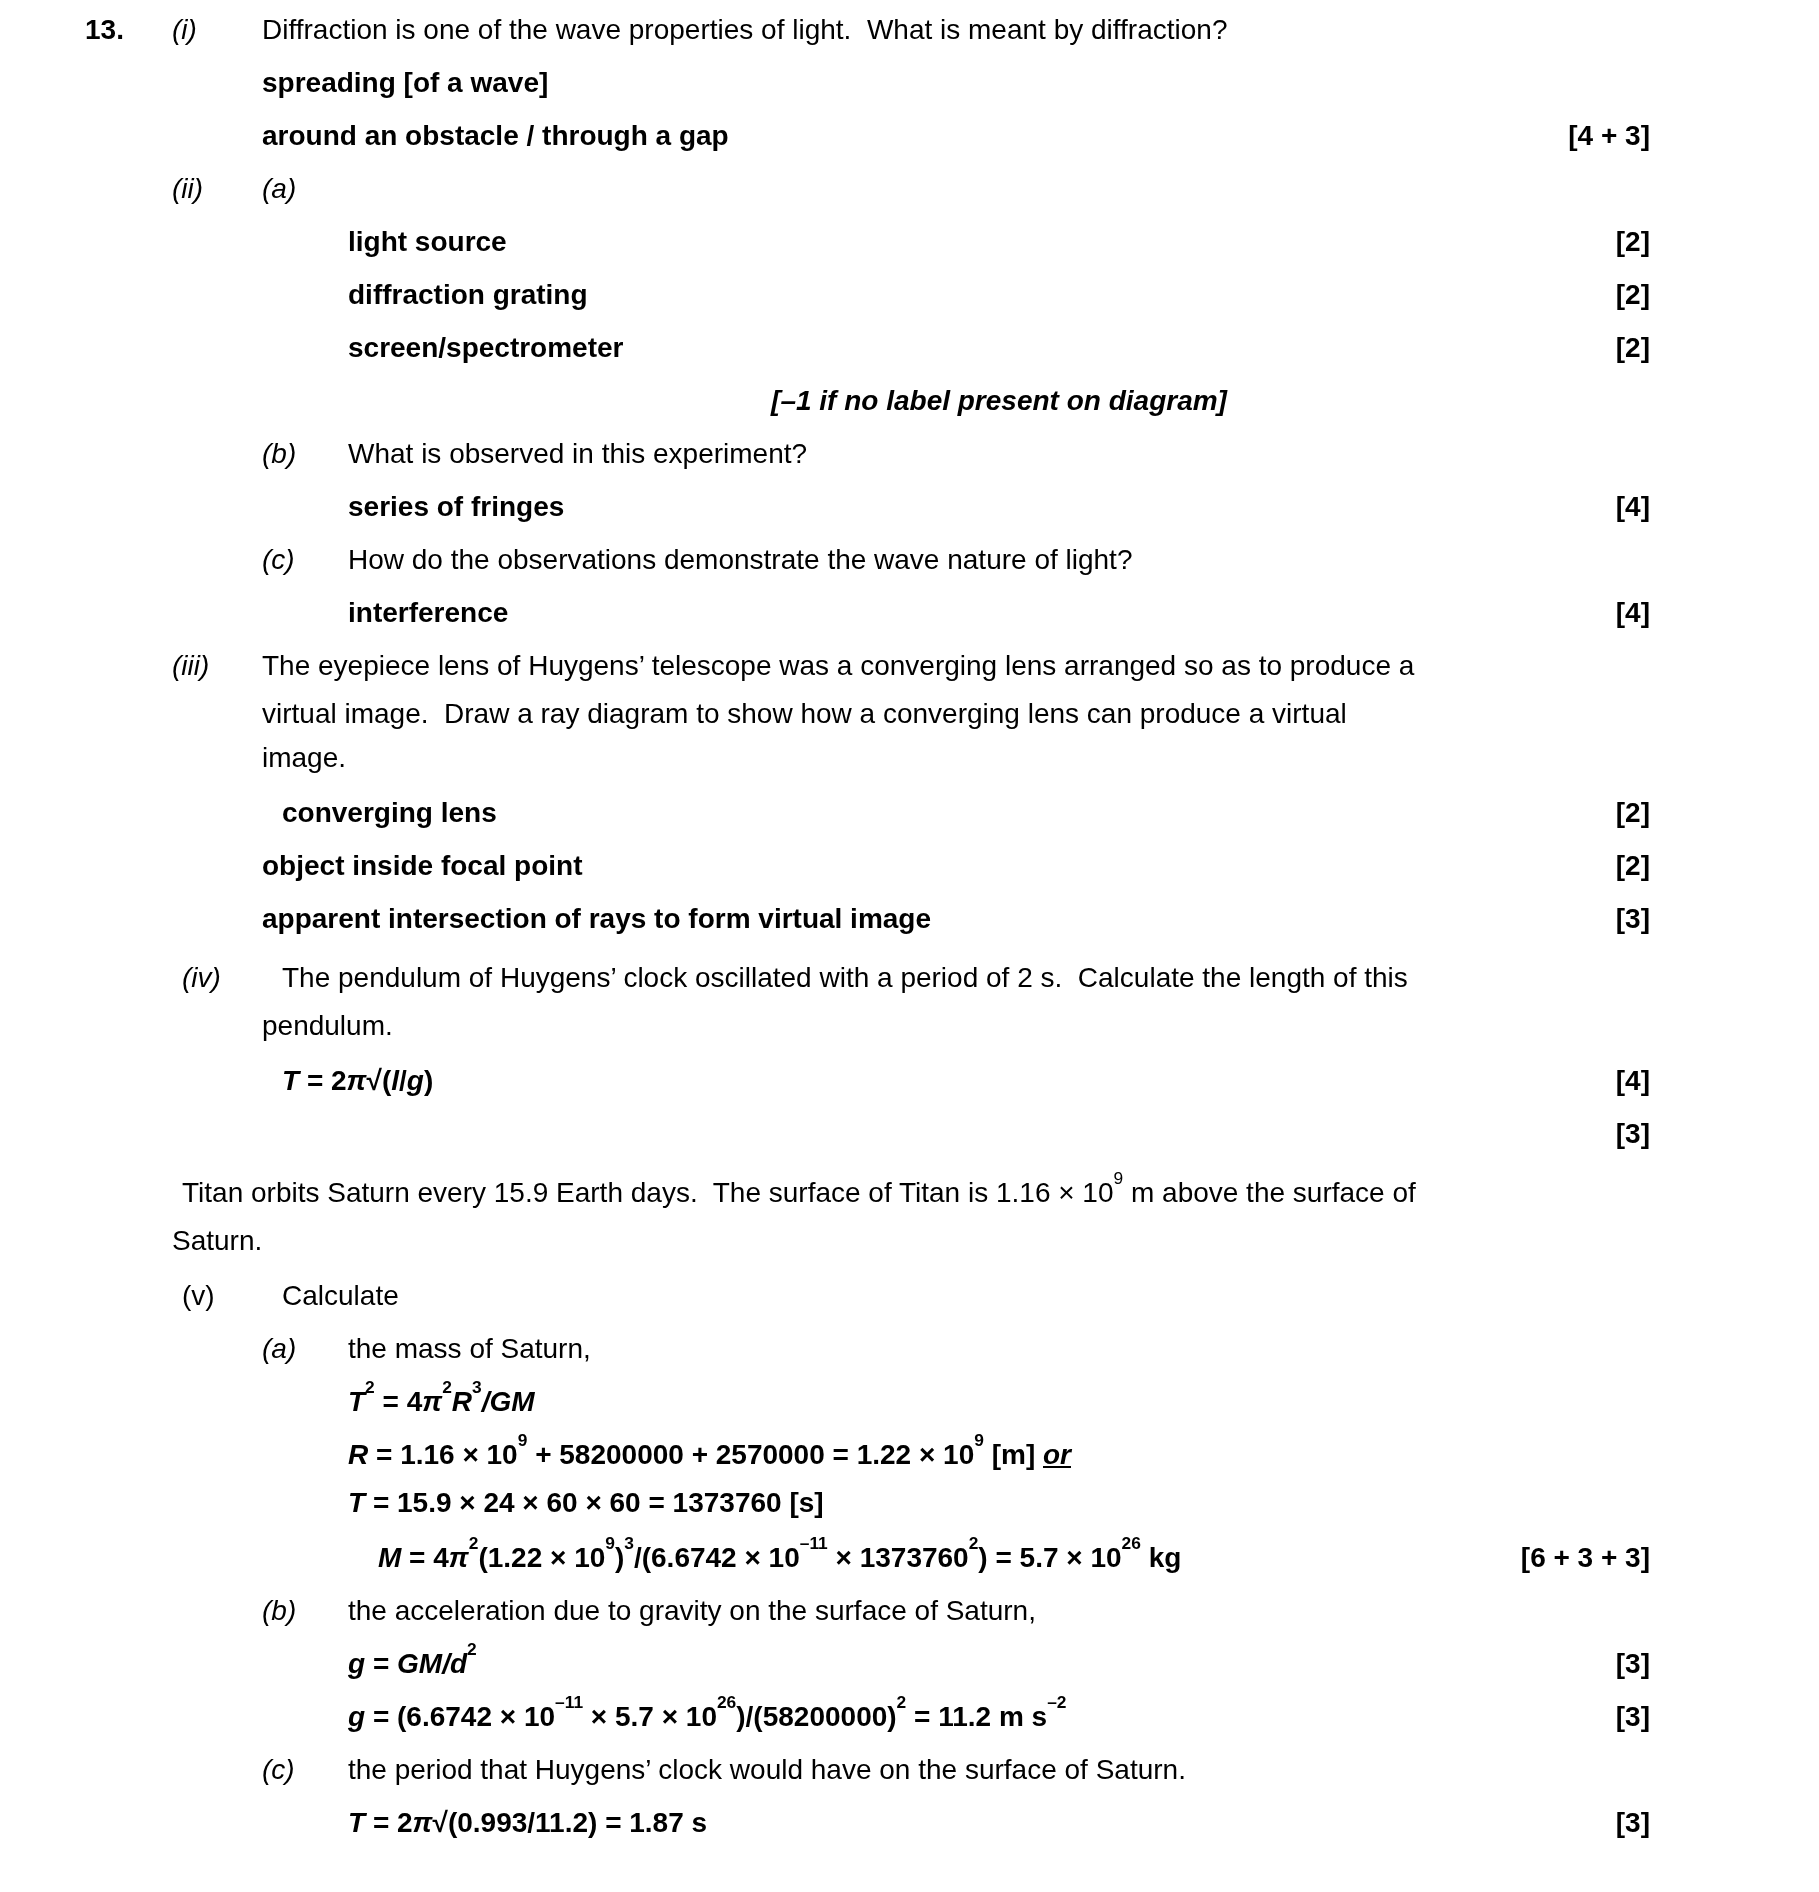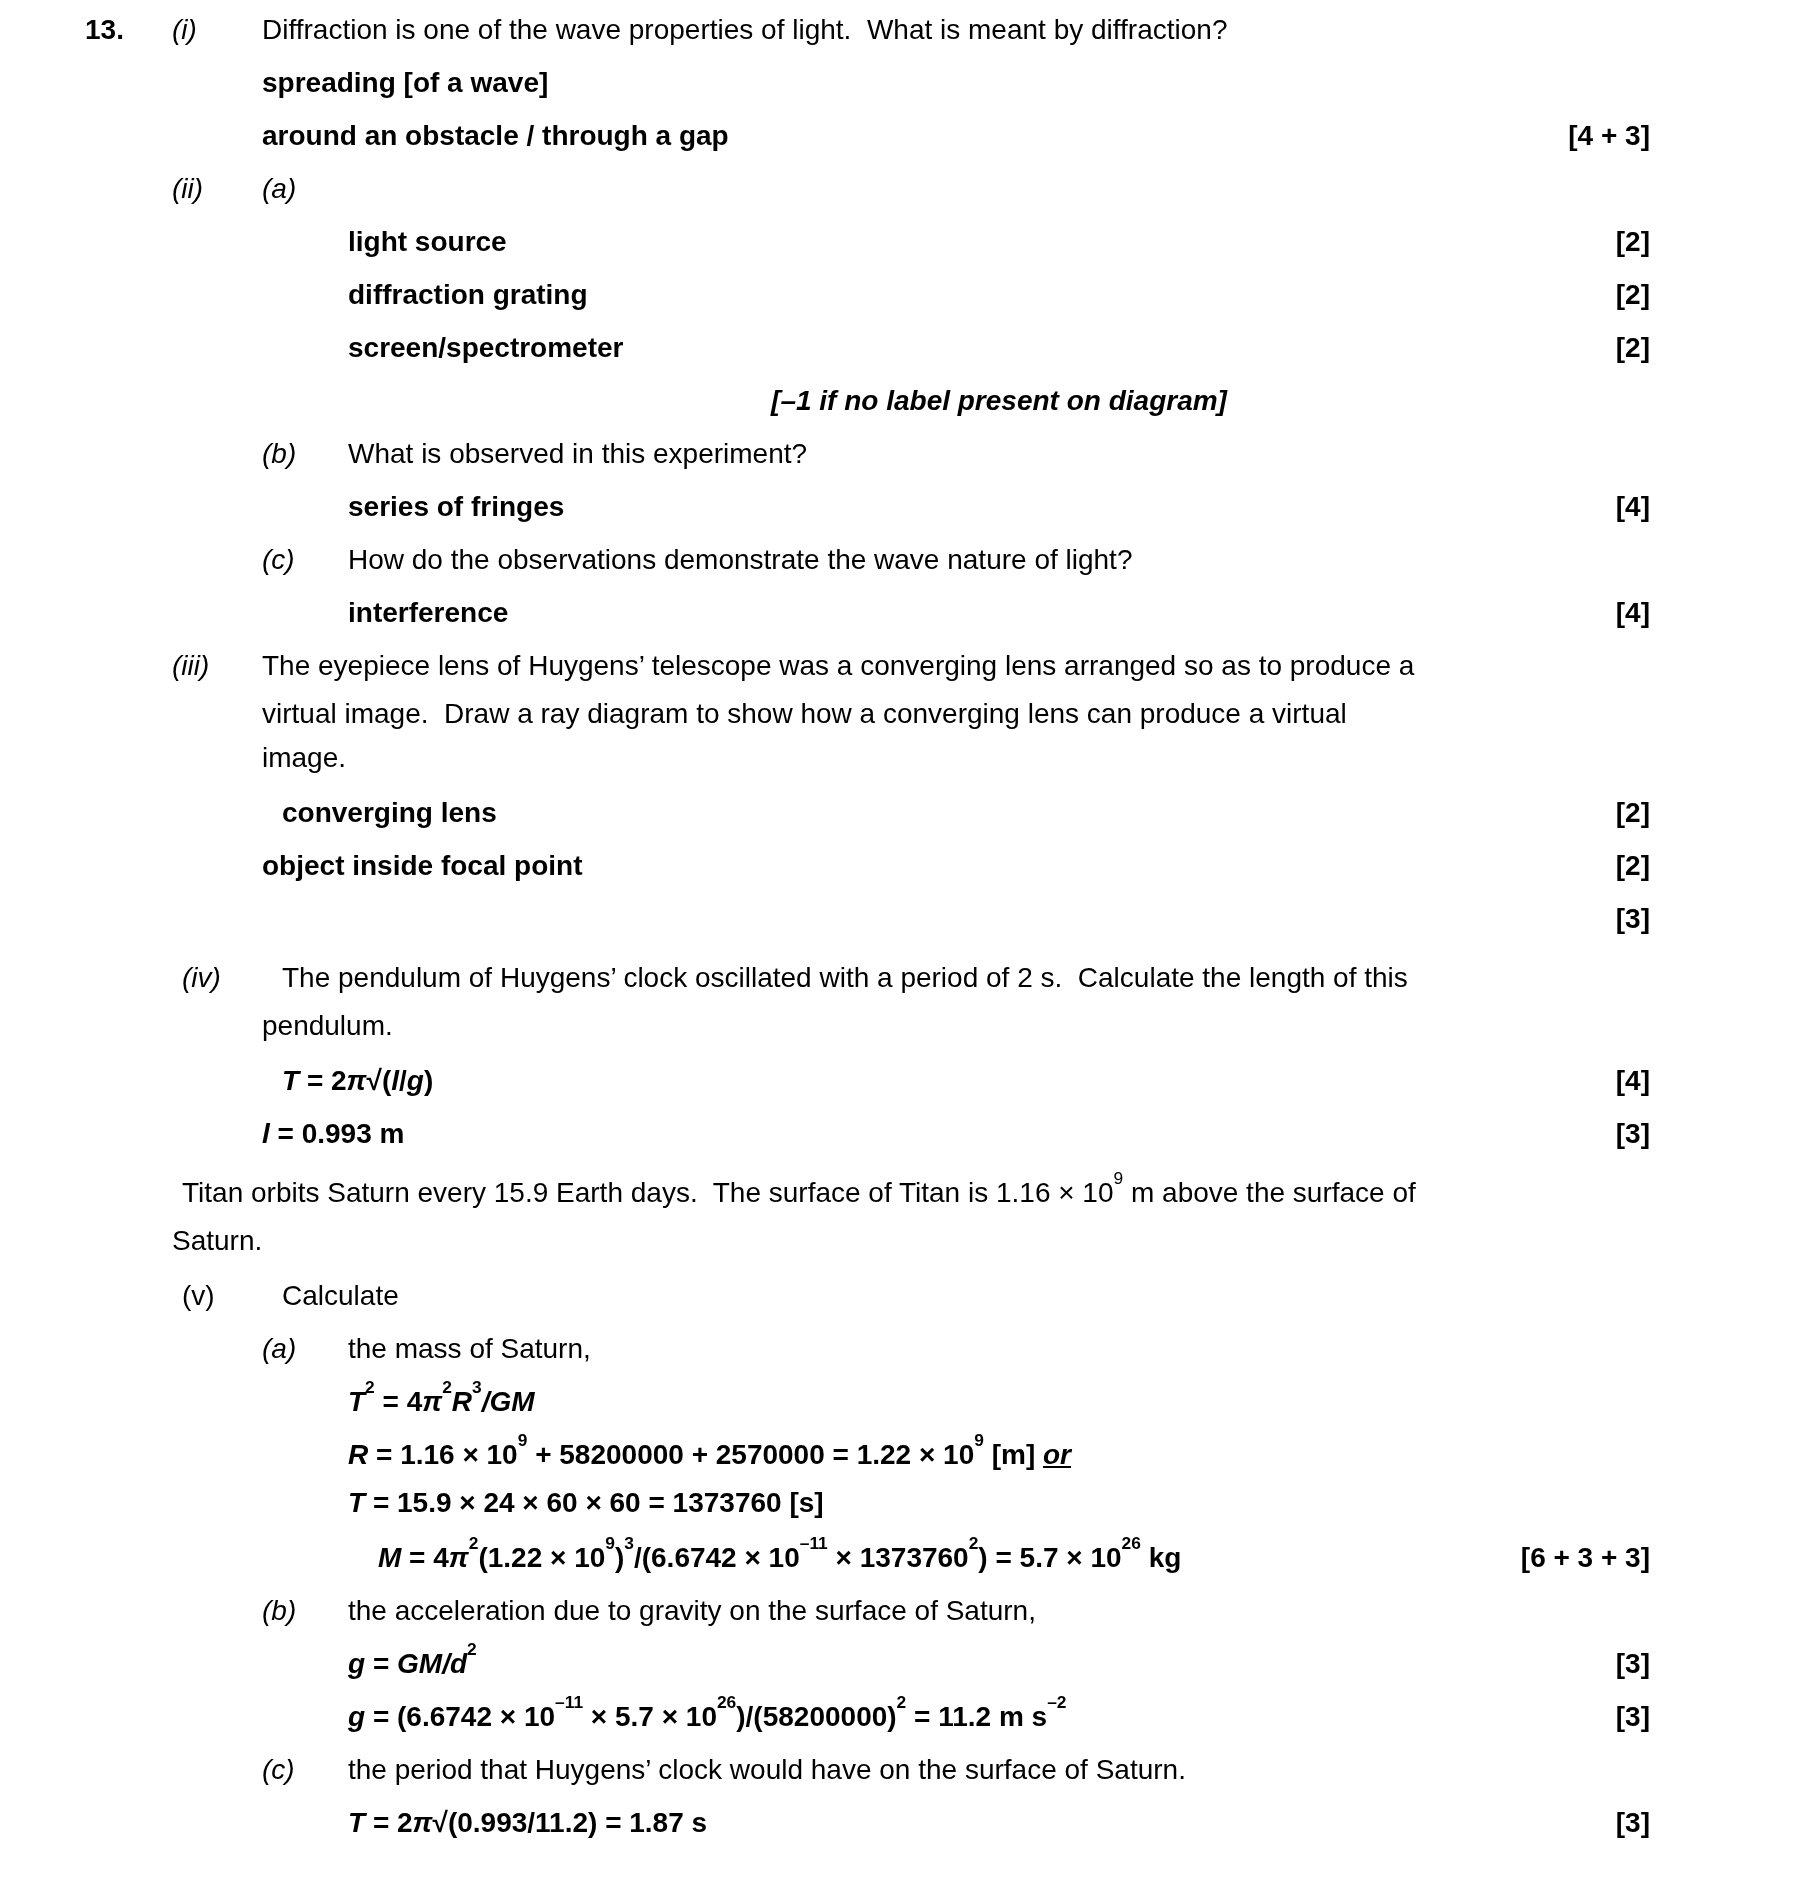--- a/index.html
+++ b/index.html
@@ -51,25 +51,25 @@
       <div class="row alignright"><span class="cA"></span><span class="cB"></span><span class="cC"></span><span class="txt bold"><span class="it">[–1 if no label present on diagram]</span></span></div>
       <div class="row"><span class="cA"></span><span class="cB"></span><span class="cC">(b)</span><span class="txt plain"><span>What is observed in this experiment?</span></span></div>
       <div class="row"><span class="cA"></span><span class="cB"></span><span class="cC"></span><span class="txt bold"><span>series of fringes</span></span><span class="marks">[4]</span></div>
       <div class="row"><span class="cA"></span><span class="cB"></span><span class="cC">(c)</span><span class="txt plain"><span>How do the observations demonstrate the wave nature of light?</span></span></div>
       <div class="row"><span class="cA"></span><span class="cB"></span><span class="cC"></span><span class="txt bold"><span>interference</span></span><span class="marks">[4]</span></div>
       <div class="row"><span class="cA"></span><span class="cB it">(iii)</span><span class="txt plain"><span>The eyepiece lens of Huygens’ telescope was a converging lens arranged so as to produce a</span></span></div>
       <div class="row tight"><span class="cA"></span><span class="cB"></span><span class="txt plain"><span>virtual image.  Draw a ray diagram to show how a converging lens can produce a virtual</span></span></div>
       <div class="row tight"><span class="cA"></span><span class="cB"></span><span class="txt plain"><span>image.</span></span></div>
       <div class="row gap"><span class="cA"></span><span class="cB"></span><span class="txt bold"><span>converging lens</span></span><span class="marks">[2]</span></div>
       <div class="row"><span class="cA"></span><span class="cB"></span><span class="txt bold"><span>object inside focal point</span></span><span class="marks">[2]</span></div>
-      <div class="row"><span class="cA"></span><span class="cB"></span><span class="marks">[3]</span></div>
+      <div class="row"><span class="cA"></span><span class="cB"></span><span class="txt bold"><span>apparent intersection of rays to form virtual image</span></span><span class="marks">[3]</span></div>
       <div class="row gap"><span class="cA"></span><span class="cB it">(iv)</span><span class="txt plain"><span>The pendulum of Huygens’ clock oscillated with a period of 2 s.  Calculate the length of this</span></span></div>
       <div class="row tight"><span class="cA"></span><span class="cB"></span><span class="txt plain"><span>pendulum.</span></span></div>
       <div class="row gap"><span class="cA"></span><span class="cB"></span><span class="txt bold"><span class="it">T</span><span> = 2</span><span class="it">π</span><span>√(</span><span class="it">l</span><span>/</span><span class="it">g</span><span>)</span></span><span class="marks">[4]</span></div>
-      <div class="row"><span class="cA"></span><span class="cB"></span><span class="txt bold"><span class="it">l</span><span> = 0.993 m</span></span><span class="marks">[3]</span></div>
+      <div class="row"><span class="cA"></span><span class="cB"></span><span class="marks">[3]</span></div>
       <div class="row gap"><span class="cA"></span><span class="txt plain"><span>Titan orbits Saturn every 15.9 Earth days.  The surface of Titan is 1.16 × 10</span><sup>9</sup><span> m above the surface of</span></span></div>
       <div class="row tight"><span class="cA"></span><span class="txt plain"><span>Saturn.</span></span></div>
       <div class="row gap"><span class="cA"></span><span class="cB">(v)</span><span class="txt plain"><span>Calculate</span></span></div>
       <div class="row"><span class="cA"></span><span class="cB"></span><span class="cC">(a)</span><span class="txt plain"><span>the mass of Saturn,</span></span></div>
       <div class="row"><span class="cA"></span><span class="cB"></span><span class="cC"></span><span class="txt bold"><span class="it">T</span><sup>2</sup><span> = 4</span><span class="it">π</span><sup>2</sup><span class="it">R</span><sup>3</sup><span class="it">/</span><span class="it">GM</span></span></div>
       <div class="row"><span class="cA"></span><span class="cB"></span><span class="cC"></span><span class="txt bold"><span class="it">R</span><span> = 1.16 × 10</span><sup>9</sup><span> + 58200000 + 2570000 = 1.22 × 10</span><sup>9</sup><span> [m] </span><span class="it un">or</span></span></div>
       <div class="row tight"><span class="cA"></span><span class="cB"></span><span class="cC"></span><span class="txt bold"><span class="it">T</span><span> = 15.9 × 24 × 60 × 60 = 1373760 [s]</span></span></div>
       <div class="row gap"><span class="cA"></span><span class="cB"></span><span class="cC"></span><span class="txt bold"><span class="it">M</span><span> = 4</span><span class="it">π</span><sup>2</sup><span>(1.22 × 10</span><sup>9</sup><span>)</span><sup>3</sup><span>/(6.6742 × 10</span><sup>–11</sup><span> × 1373760</span><sup>2</sup><span>) = 5.7 × 10</span><sup>26</sup><span> kg</span></span><span class="marks">[6 + 3 + 3]</span></div>
       <div class="row"><span class="cA"></span><span class="cB"></span><span class="cC">(b)</span><span class="txt plain"><span>the acceleration due to gravity on the surface of Saturn,</span></span></div>
       <div class="row"><span class="cA"></span><span class="cB"></span><span class="cC"></span><span class="txt bold"><span class="it">g</span><span> = </span><span class="it">GM</span><span class="it">/</span><span class="it">d</span><sup>2</sup></span><span class="marks">[3]</span></div>

